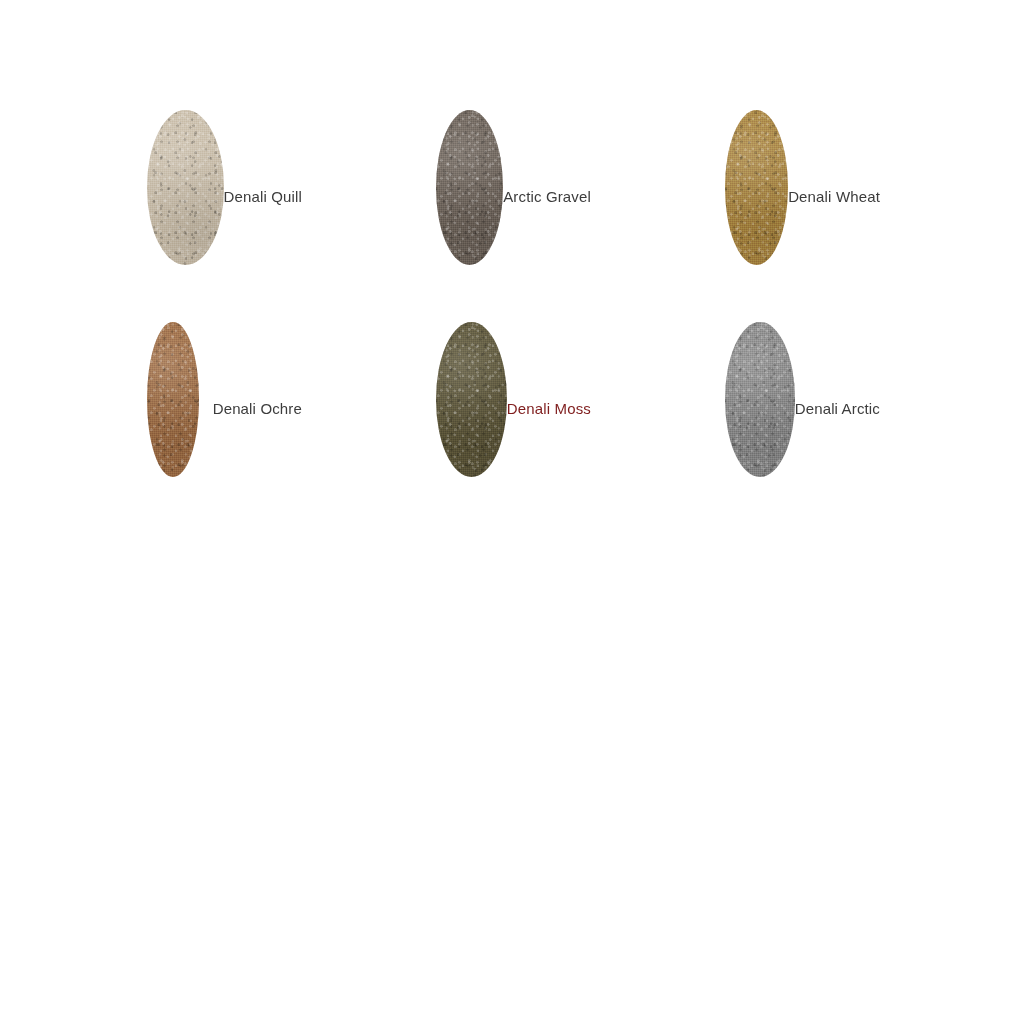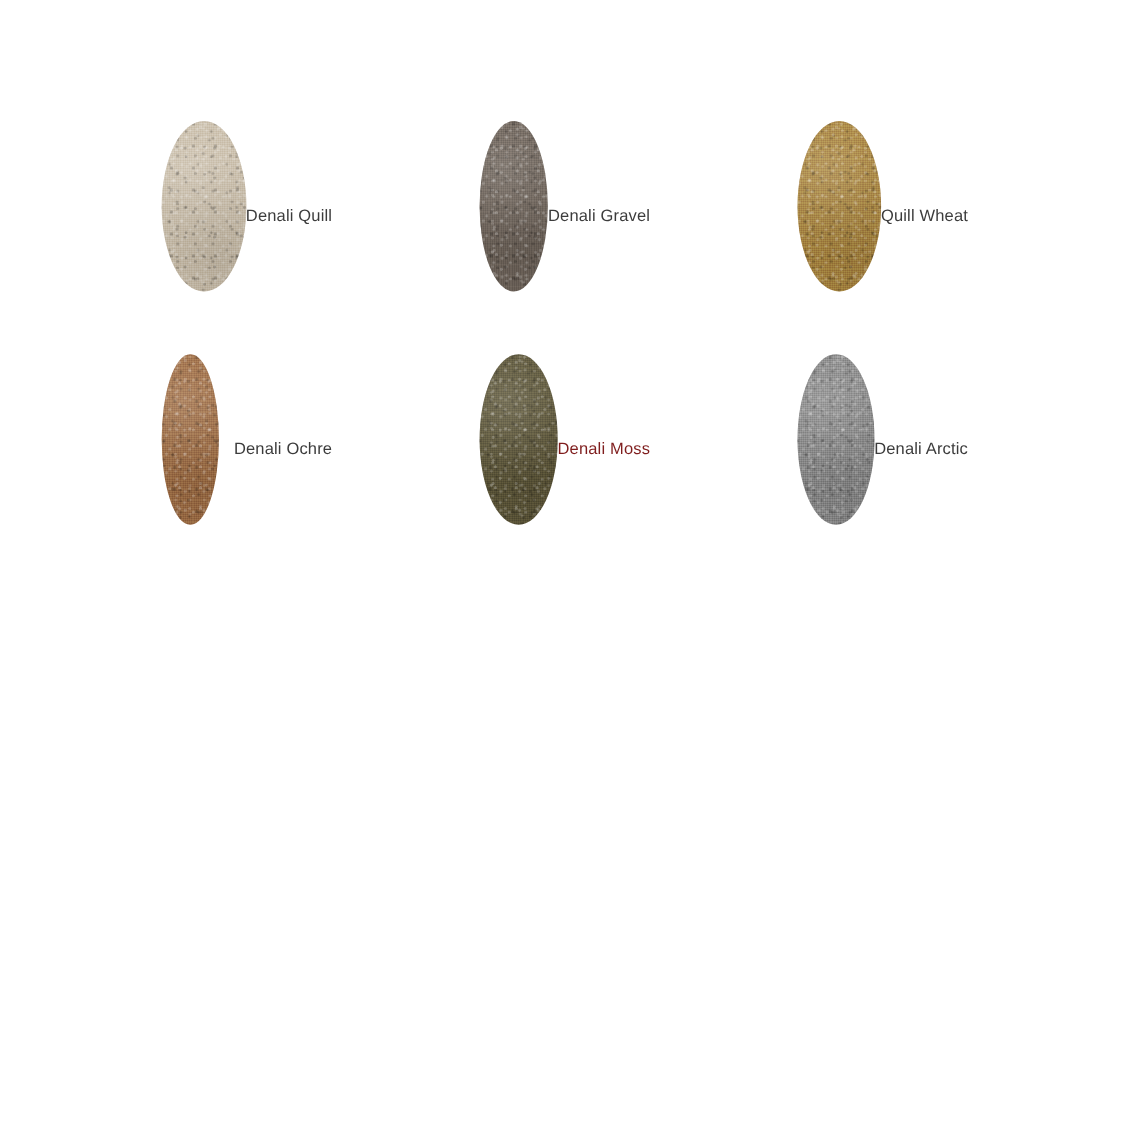--- a/index.html
+++ b/index.html
@@ -137,30 +137,30 @@
       </div>
       <div class="swatch-label" style="color: rgb(60, 60, 60);">Denali Quill</div>
     </div>
 
     <div class="swatch-cell">
       <div class="swatch-disc" style="background-color: rgb(107, 97, 88);">
         <div class="weave"></div>
         <div class="heather"></div>
         <div class="shade"></div>
       </div>
-      <div class="swatch-label" style="color: rgb(60, 60, 60);">Denali Gravel</div>
+      <div class="swatch-label" style="color: rgb(60, 60, 60);">Arctic Gravel</div>
     </div>
 
     <div class="swatch-cell">
       <div class="swatch-disc" style="background-color: rgb(167, 130, 63);">
         <div class="weave"></div>
         <div class="heather"></div>
         <div class="shade"></div>
       </div>
-      <div class="swatch-label" style="color: rgb(60, 60, 60);">Quill Wheat</div>
+      <div class="swatch-label" style="color: rgb(60, 60, 60);">Denali Wheat</div>
     </div>
 
     <div class="swatch-cell">
       <div class="swatch-disc" style="background-color: rgb(156, 107, 68);">
         <div class="weave"></div>
         <div class="heather"></div>
         <div class="shade"></div>
       </div>
       <div class="swatch-label" style="color: rgb(60, 60, 60); margin-left: 14px;">Denali Ochre</div>
     </div>

